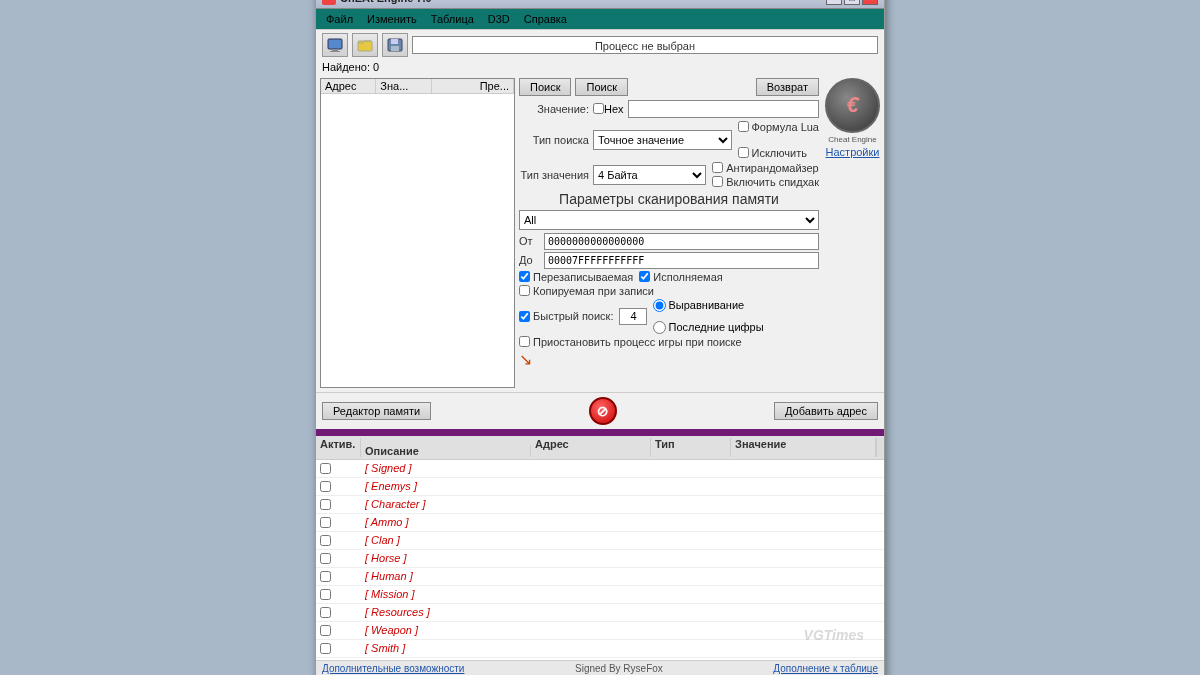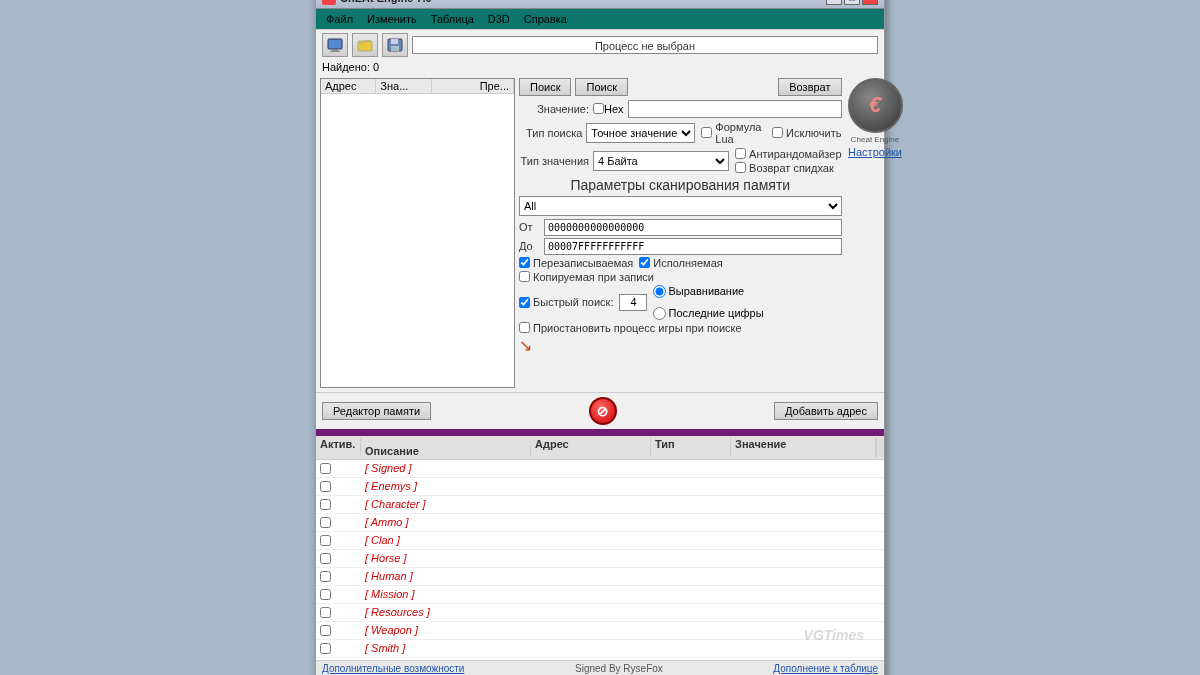--- a/index.html
+++ b/index.html
@@ -490,21 +490,21 @@
             <span style="margin-right:4px;">Hex</span>
             <input type="text" class="value-input" style="">
           </div>
 
           
           <div class="value-row">
             <span class="value-label" style="width:70px;text-align:right;margin-right:4px;">Тип поиска</span>
             <select class="select-field">
               <option>Точное значение</option>
             </select>
-            <div style="display:flex;flex-direction:row;gap:4px;margin-left:6px;">
+            <div style="display:flex;flex-direction:column;gap:14px;margin-left:6px;">
               <label class="checkbox-label">
                   <input type="checkbox" class="small-checkbox" style="">
                   <span>Формула Lua</span>
                 </label>
               <label class="checkbox-label">
                   <input type="checkbox" class="small-checkbox" style="">
                   <span>Исключить</span>
                 </label>
             </div>
           </div>
@@ -515,21 +515,21 @@
             <select class="select-field">
               <option>4 Байта</option>
             </select>
             <div style="display:flex;flex-direction:column;gap:2px;margin-left:6px;">
               <label class="checkbox-label">
                   <input type="checkbox" class="small-checkbox" style="">
                   <span>Антирандомайзер</span>
                 </label>
               <label class="checkbox-label">
                   <input type="checkbox" class="small-checkbox" style="">
-                  <span>Возврат спидхак</span>
+                  <span>Включить спидхак</span>
                 </label>
             </div>
           </div>
 
           
           <div class="scan-params-title">Параметры сканирования памяти</div>
           <select class="full-select">
             <option>All</option>
           </select>
 

